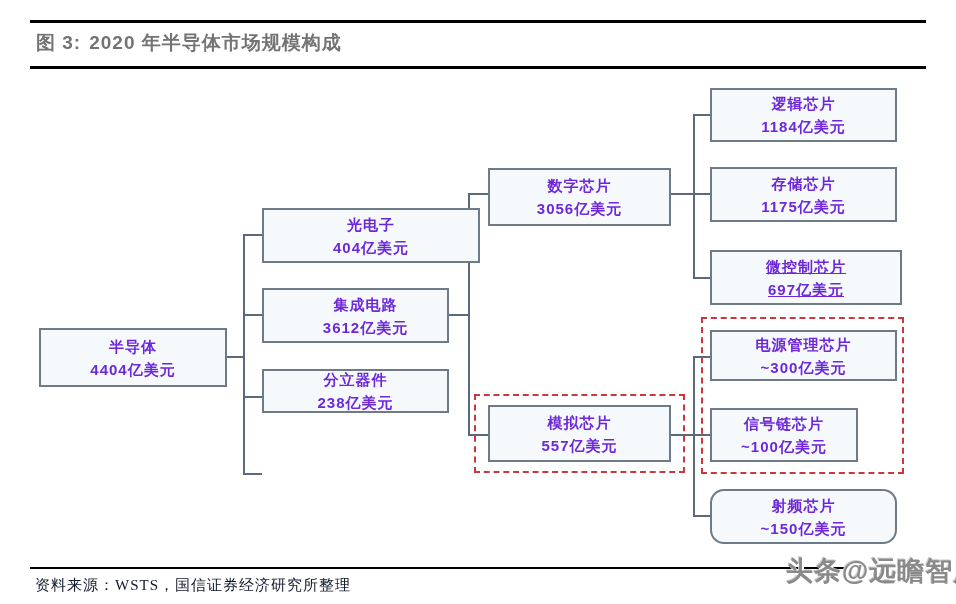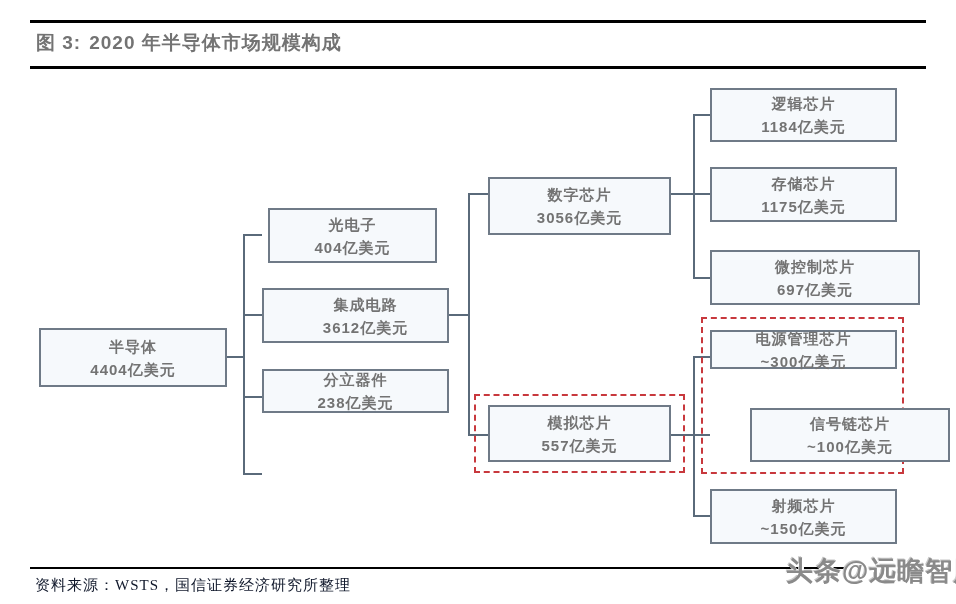--- a/index.html
+++ b/index.html
@@ -24,21 +24,21 @@
     font-weight: bold;
     color: #737373;
     letter-spacing: 1px;
     white-space: nowrap;
   }
   .fig-title .num { margin-right: 8px; }
   .node {
     position: absolute;
     background: #f6f9fc;
     border: 2px solid #6f7a87;
-    color: #737373;
+    color: #6d28d9;
     display: flex;
     flex-direction: column;
     align-items: center;
     justify-content: center;
     text-align: center;
     font-size: 15px;
     font-weight: bold;
     line-height: 23px;
     letter-spacing: 1px;
   }
@@ -111,64 +111,64 @@
   <div class="hline" style="left:693px; top:515px; width:17px;"></div>
 
   <div class="highlight-rect" style="left:474px; top:394px; width:211px; height:79px;"></div>
   <div class="highlight-rect" style="left:701px; top:317px; width:203px; height:157px;"></div>
 
   <div class="node" style="left:39px; top:328px; width:188px; height:59px;">
     <div>半导体</div>
     <div>4404亿美元</div>
   </div>
 
-  <div class="node" style="left:268px; top:208px; width:169px; height:55px;">
+  <div class="node" style="left:262px; top:208px; width:218px; height:55px;">
     <div>光电子</div>
     <div>404亿美元</div>
   </div>
   <div class="node" style="left:262px; top:288px; width:187px; height:55px;padding-left:20px;">
     <div>集成电路</div>
     <div>3612亿美元</div>
   </div>
   <div class="node" style="left:262px; top:369px; width:187px; height:44px;">
     <div>分立器件</div>
     <div>238亿美元</div>
   </div>
 
-  <div class="node" style="left:488px; top:177px; width:183px; height:58px;">
+  <div class="node" style="left:488px; top:168px; width:183px; height:58px;">
     <div>数字芯片</div>
     <div>3056亿美元</div>
   </div>
   <div class="node" style="left:488px; top:405px; width:183px; height:57px;">
     <div>模拟芯片</div>
     <div>557亿美元</div>
   </div>
 
   <div class="node" style="left:710px; top:88px; width:187px; height:54px;">
     <div>逻辑芯片</div>
     <div>1184亿美元</div>
   </div>
   <div class="node" style="left:710px; top:167px; width:187px; height:55px;">
     <div>存储芯片</div>
     <div>1175亿美元</div>
   </div>
-  <div class="node" style="left:710px; top:250px; width:210px; height:55px;">
+  <div class="node" style="left:710px; top:250px; width:192px; height:55px;text-decoration:underline;">
     <div>微控制芯片</div>
     <div>697亿美元</div>
   </div>
 
-  <div class="node" style="left:710px; top:330px; width:187px; height:39px;">
+  <div class="node" style="left:710px; top:330px; width:187px; height:51px;">
     <div>电源管理芯片</div>
     <div>~300亿美元</div>
   </div>
-  <div class="node" style="left:710px; top:408px; width:200px; height:54px;margin-left:40px;">
+  <div class="node" style="left:710px; top:408px; width:148px; height:54px;">
     <div>信号链芯片</div>
     <div>~100亿美元</div>
   </div>
-  <div class="node" style="left:710px; top:489px; width:187px; height:55px;">
+  <div class="node" style="left:710px; top:489px; width:187px; height:55px;border-radius:14px;">
     <div>射频芯片</div>
     <div>~150亿美元</div>
   </div>
 
   <div class="rule" style="left:30px; top:567px; width:815px; height:2px;"></div>
   <div class="source-line">资料来源：WSTS，国信证券经济研究所整理</div>
   <div class="watermark">头条@远瞻智库</div>
 
 </div>
 

